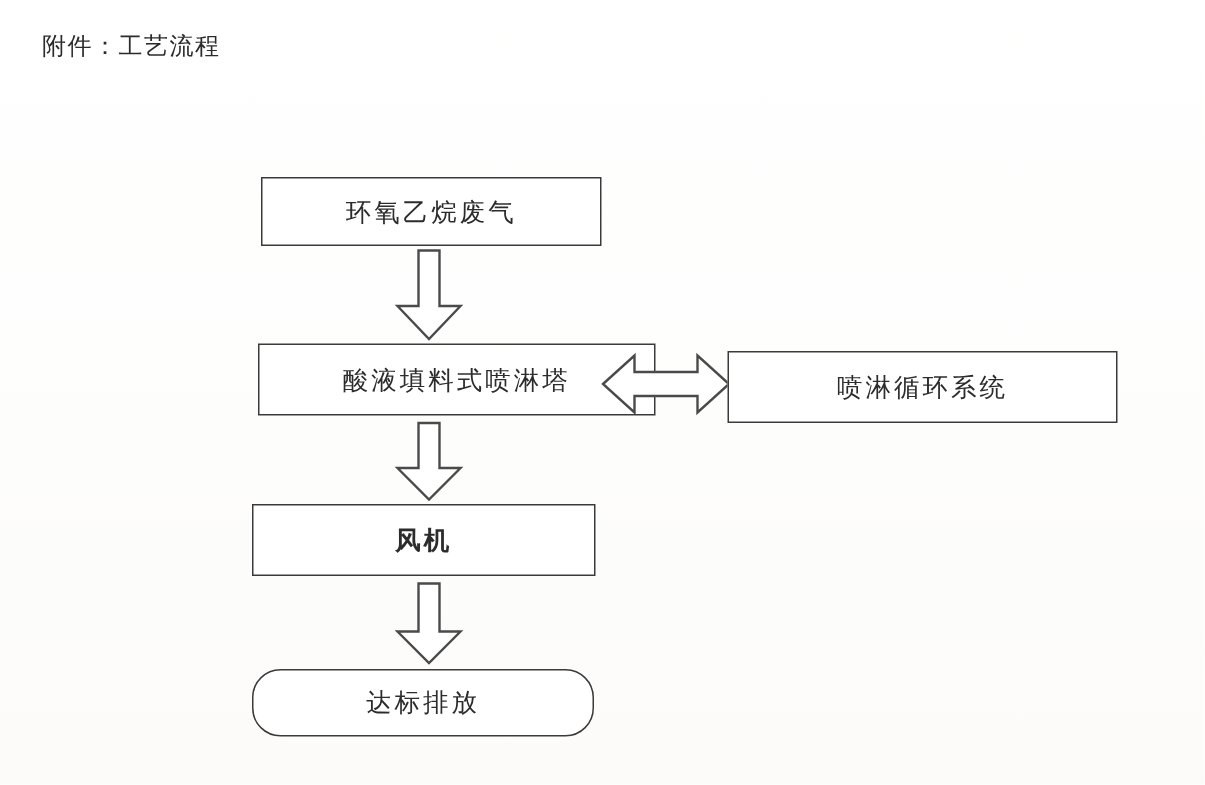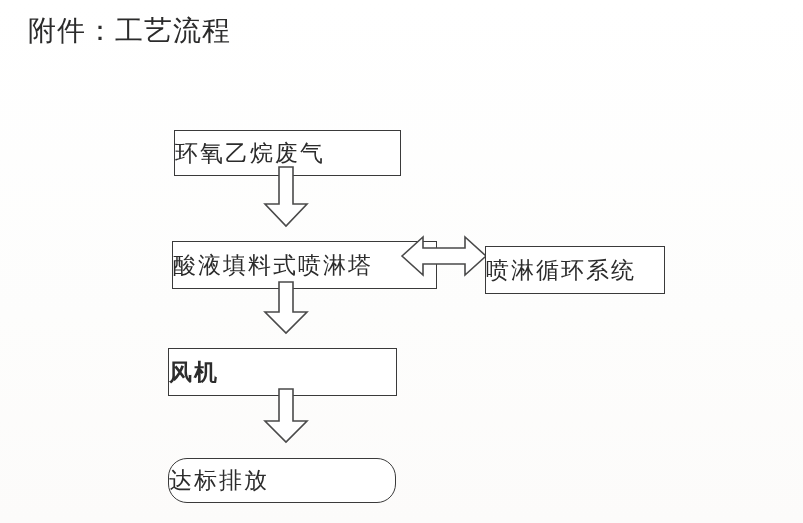--- a/index.html
+++ b/index.html
@@ -24,49 +24,49 @@
   #scan-tint {
     position: absolute;
     inset: 0;
     background: linear-gradient(180deg, #ffffff 0%, #fdfdfc 60%, #fcfbfa 100%);
     pointer-events: none;
   }
   #doc-title {
     position: absolute;
     left: 28px;
     top: 16px;
-    font-size: 28px;
+    font-size: 16px;
     line-height: 30px;
     letter-spacing: 1px;
     color: #2b2b2b;
     font-family: "DejaVu Serif", "Liberation Serif", serif;
     white-space: nowrap;
   }
   .node {
     position: absolute;
     box-sizing: border-box;
     border: 1.6px solid #3a3a3a;
     background: #ffffff;
     display: flex;
     align-items: center;
+    justify-content: center;
     color: #2c2c2c;
     font-family: "DejaVu Serif", "Liberation Serif", serif;
-    font-size: 23px;
+    font-size: 17px;
     letter-spacing: 2px;
     text-align: center;
-    margin-top: 12px;
   }
   .node-label {
     display: block;
     white-space: nowrap;
   }
   
   #node-source   { left: 174px; top: 118px; width: 227px; height: 46px; }
   #node-tower    { left: 172px; top: 229px; width: 265px; height: 48px; }
-  #node-recycle  { left: 485px; top: 234px; width: 180px; height: 48px; }
+  #node-recycle  { left: 485px; top: 234px; width: 260px; height: 48px; }
   #node-fan      { left: 168px; top: 336px; width: 229px; height: 48px; font-weight: bold; }
   #node-emission { left: 168px; top: 446px; width: 228px; height: 45px; border-radius: 19px; }
 
   .arrow {
     position: absolute;
   }
   .arrow svg {
     display: block;
     overflow: visible;
   }

